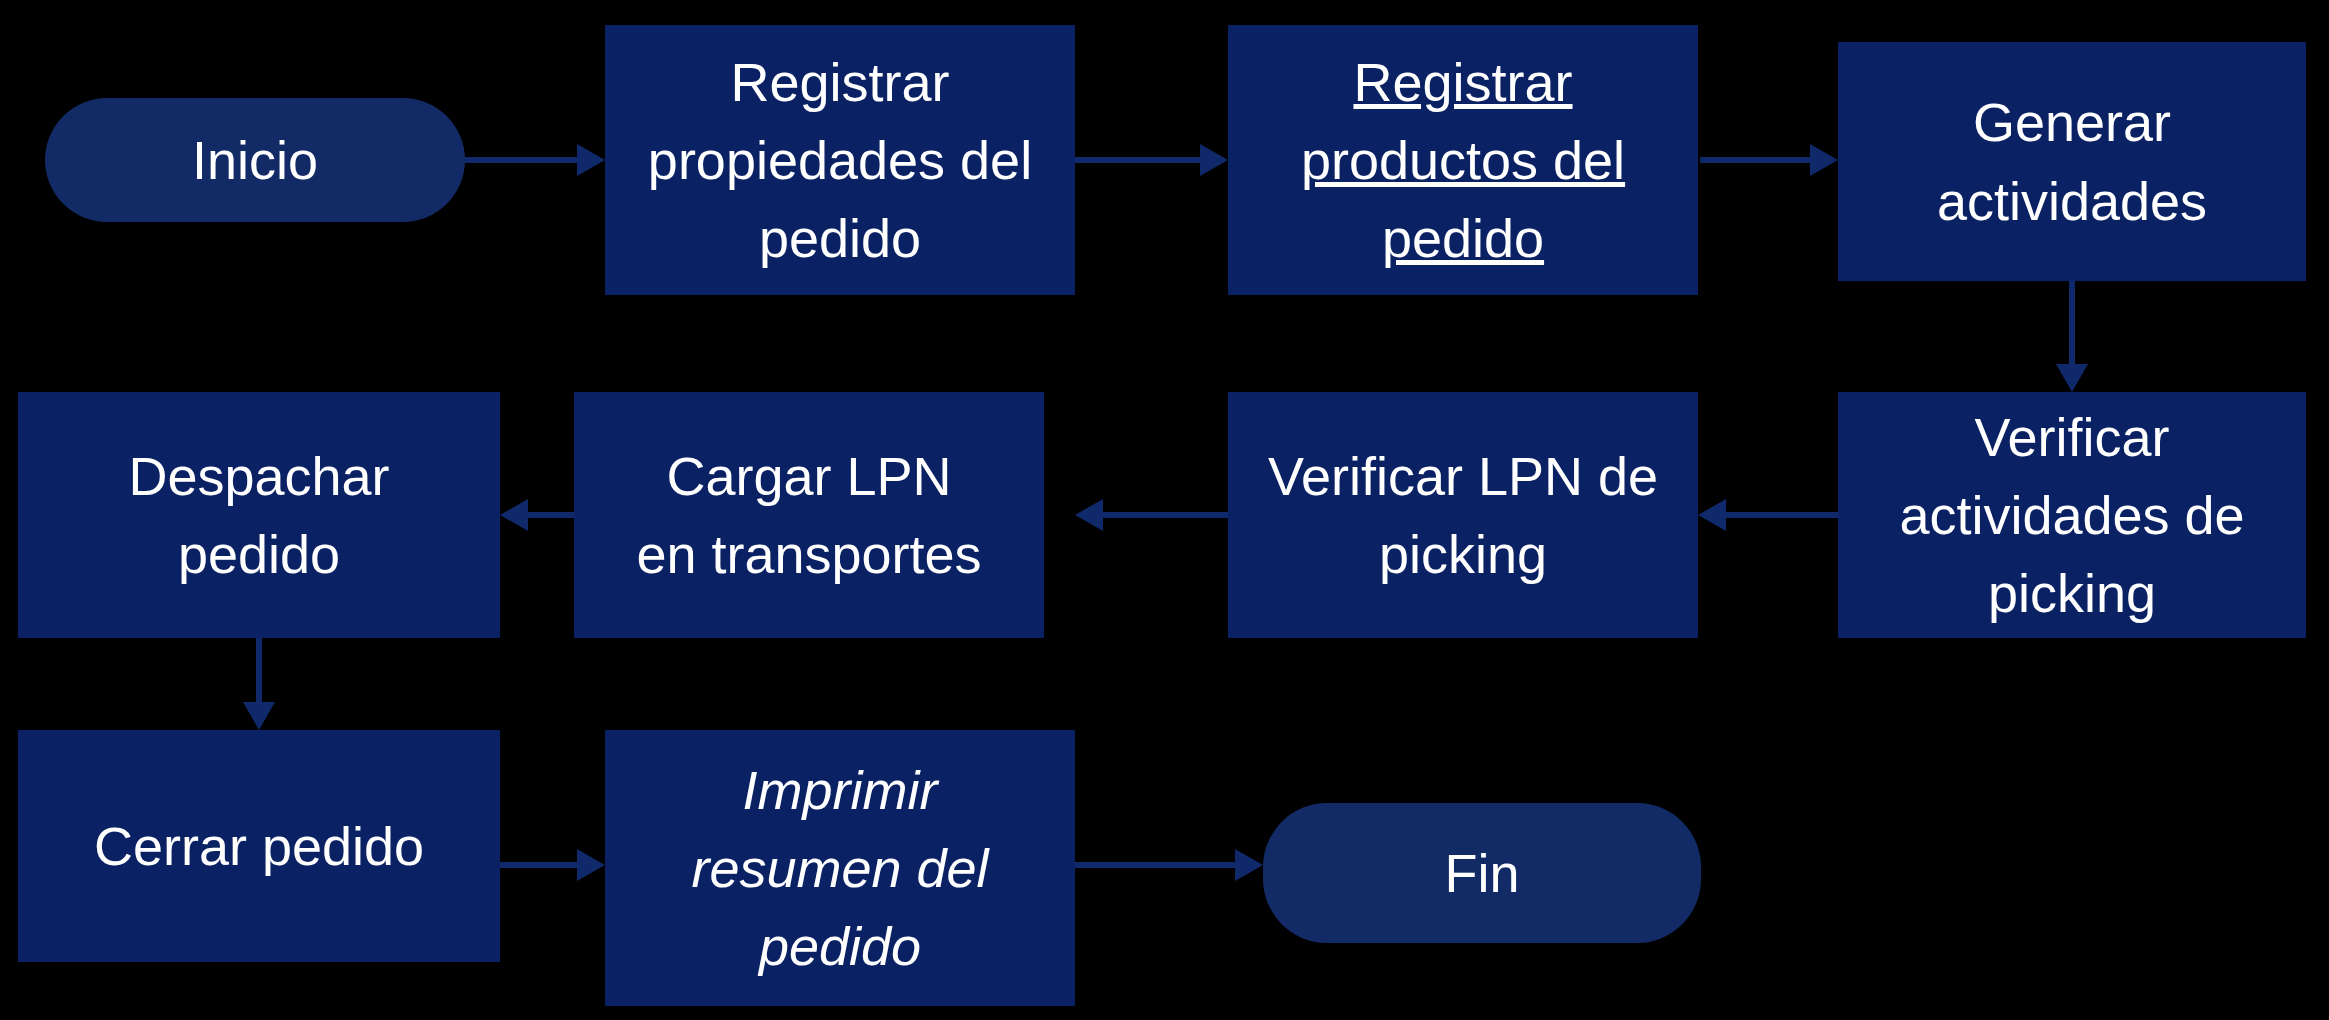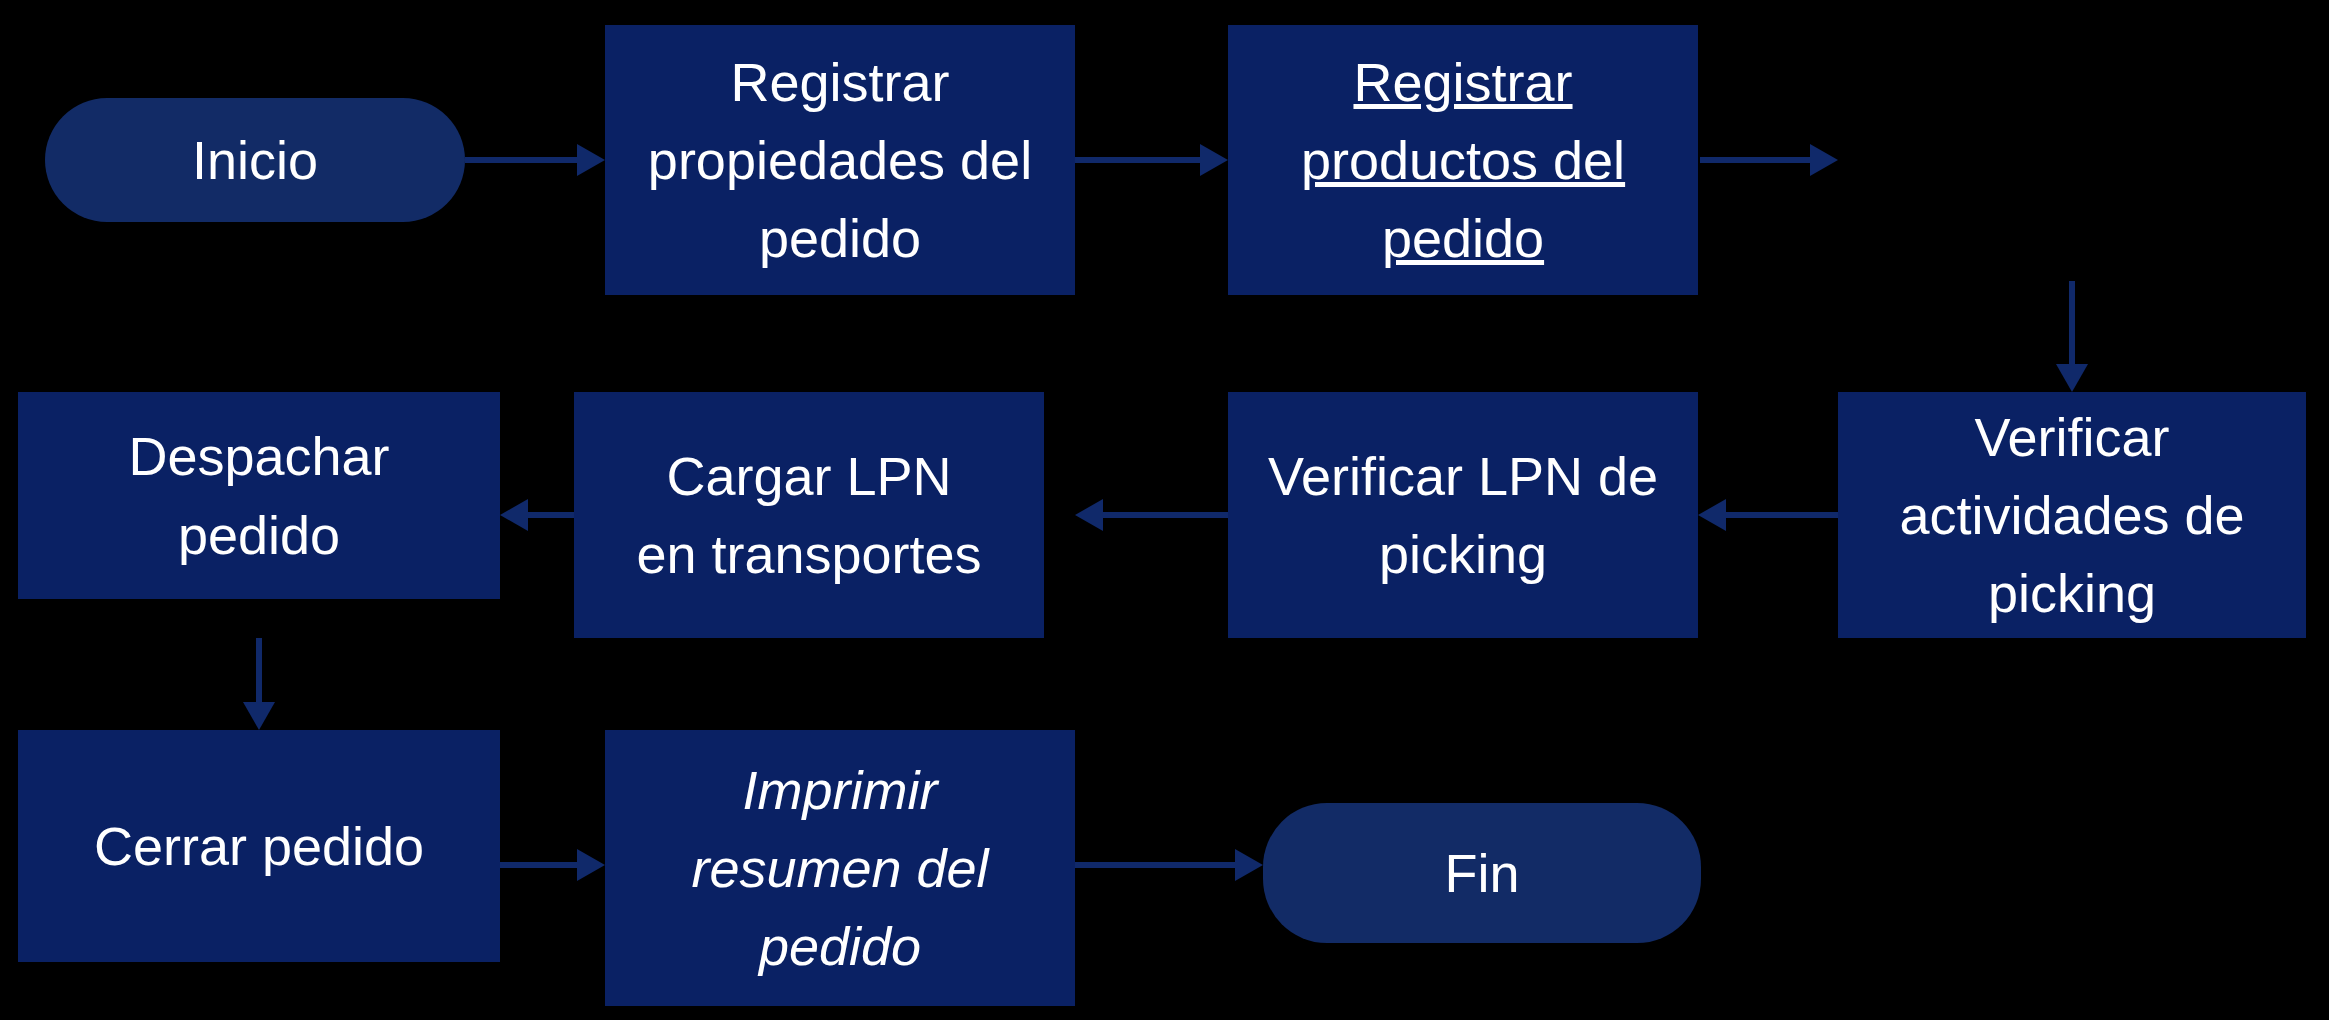--- a/index.html
+++ b/index.html
@@ -35,21 +35,21 @@
   .mw-320{max-width:320px;}
   .mw-300{max-width:300px;}
 
   .n-inicio   {left:45px;  top:98px;  width:420px; height:124px;}
   .n-regprop  {left:605px; top:25px;  width:470px; height:270px;}
   .n-regprod  {left:1228px;top:25px;  width:470px; height:270px;text-decoration:underline;}
   .n-generar  {left:1838px;top:42px;  width:468px; height:239px;}
   .n-completar{left:1838px;top:392px; width:468px; height:246px;}
   .n-verificar{left:1228px;top:392px; width:470px; height:246px;}
   .n-cargar   {left:574px; top:392px; width:470px; height:246px;}
-  .n-despachar{left:18px;  top:392px; width:482px; height:207px;}
+  .n-despachar{left:18px;  top:392px; width:482px; height:246px;}
   .n-cerrar   {left:18px;  top:730px; width:482px; height:232px;}
   .n-imprimir {left:605px; top:730px; width:470px; height:276px;font-style:italic;}
   .n-fin      {left:1263px;top:803px; width:438px; height:140px;}
 </style>
 </head>
 <body>
 
 <div class="canvas">
 
   <svg class="arrows" viewBox="0 0 2329 1020" xmlns="http://www.w3.org/2000/svg">
@@ -110,20 +110,23 @@
   </div>
 
   <div class="node process n-regprop">
     <span class="label mw-430">Registrar propiedades del pedido</span>
   </div>
 
   <div class="node process n-regprod">
     <span class="label mw-430">Registrar productos del pedido</span>
   </div>
 
+  <div class="node process n-generar">
+    <span class="label mw-320">Generar actividades</span>
+  </div>
 
   <div class="node process n-completar">
     <span class="label mw-400">Verificar actividades de picking</span>
   </div>
 
   <div class="node process n-verificar">
     <span class="label mw-420">Verificar LPN de picking</span>
   </div>
 
   <div class="node process n-cargar">

